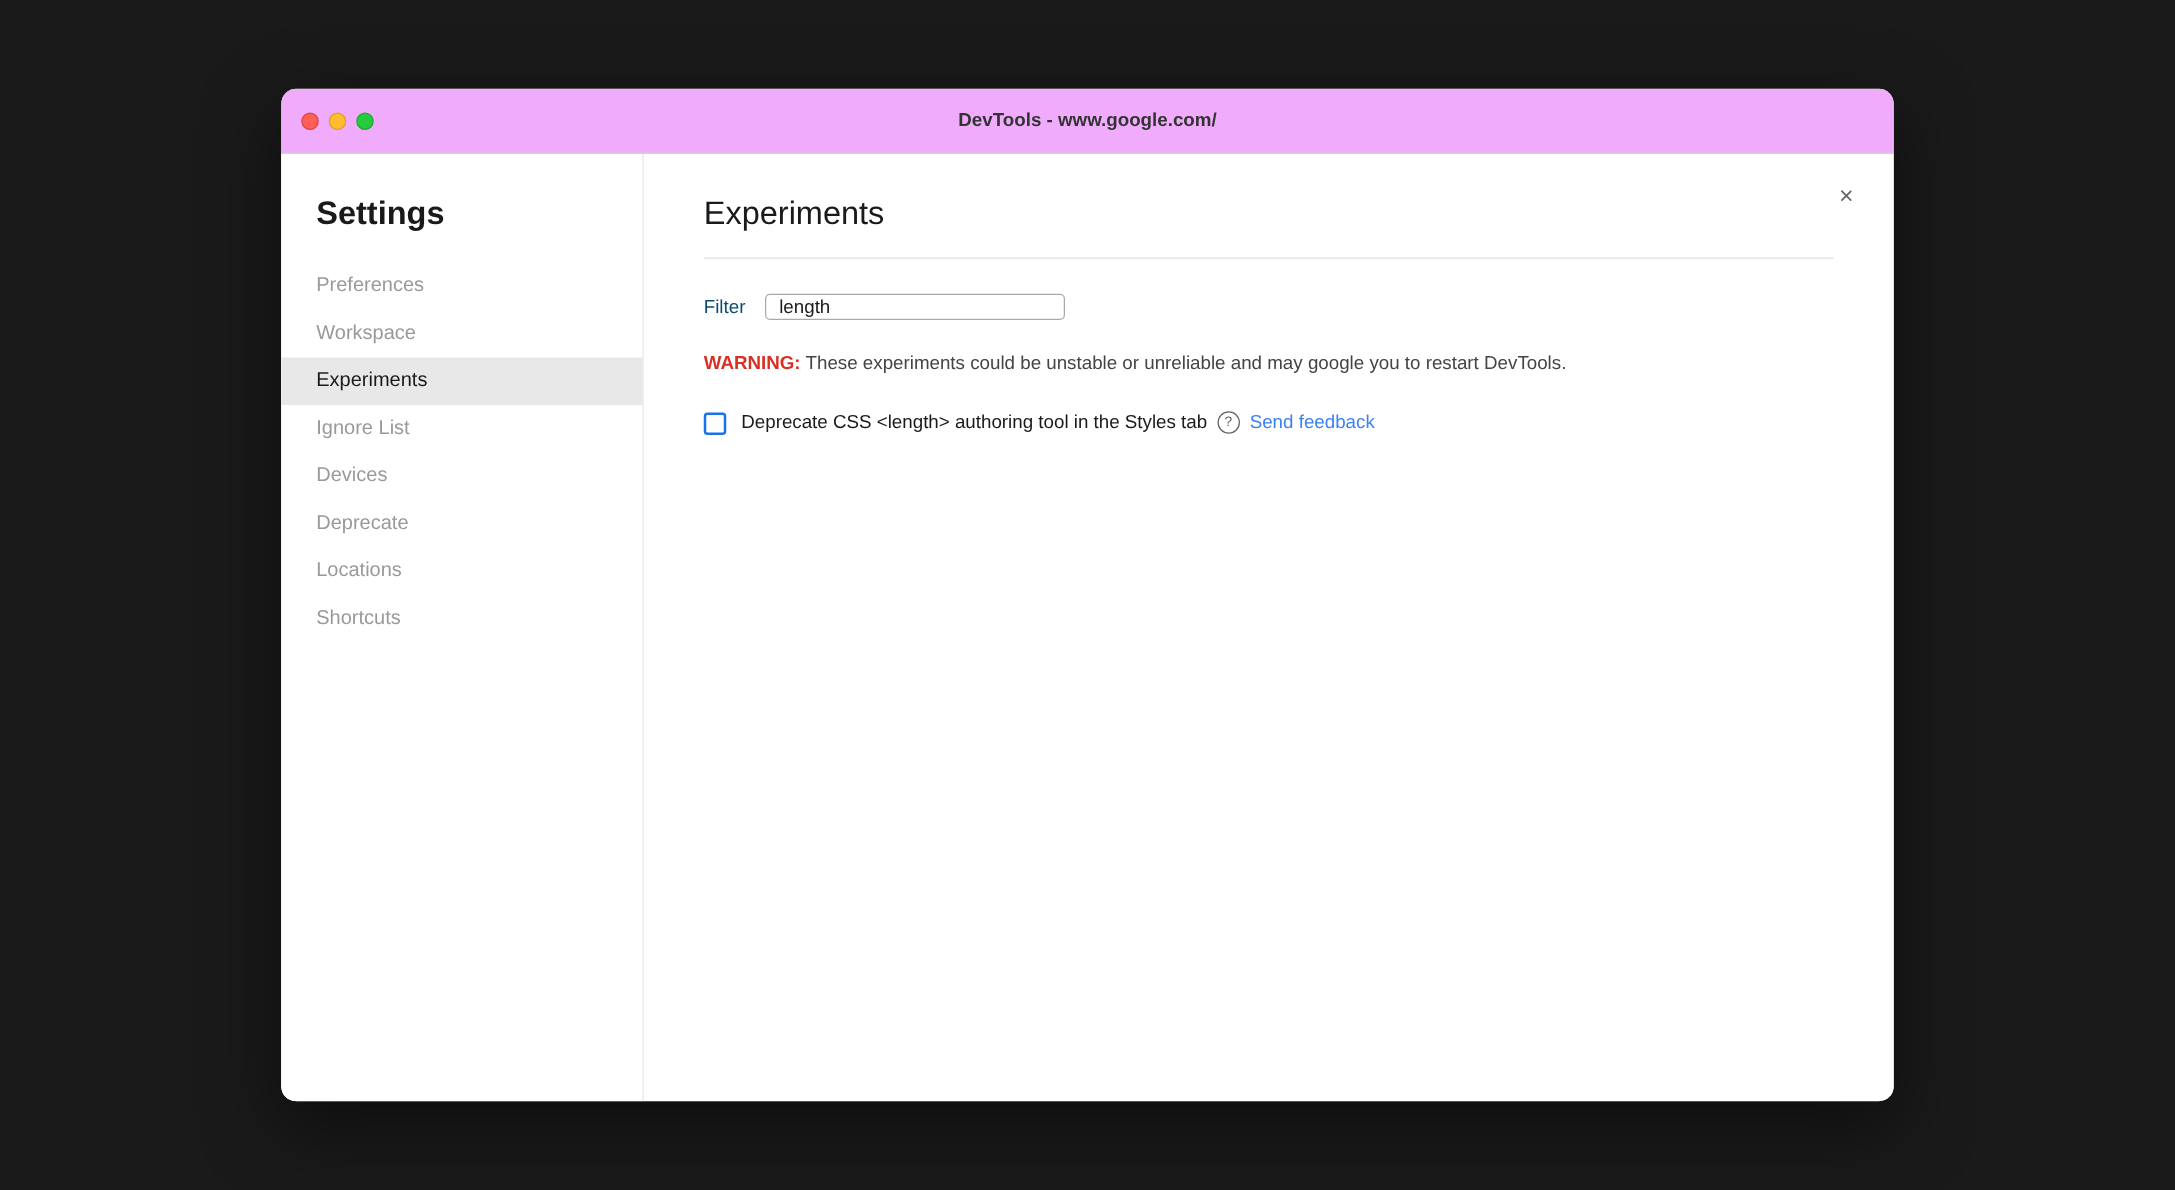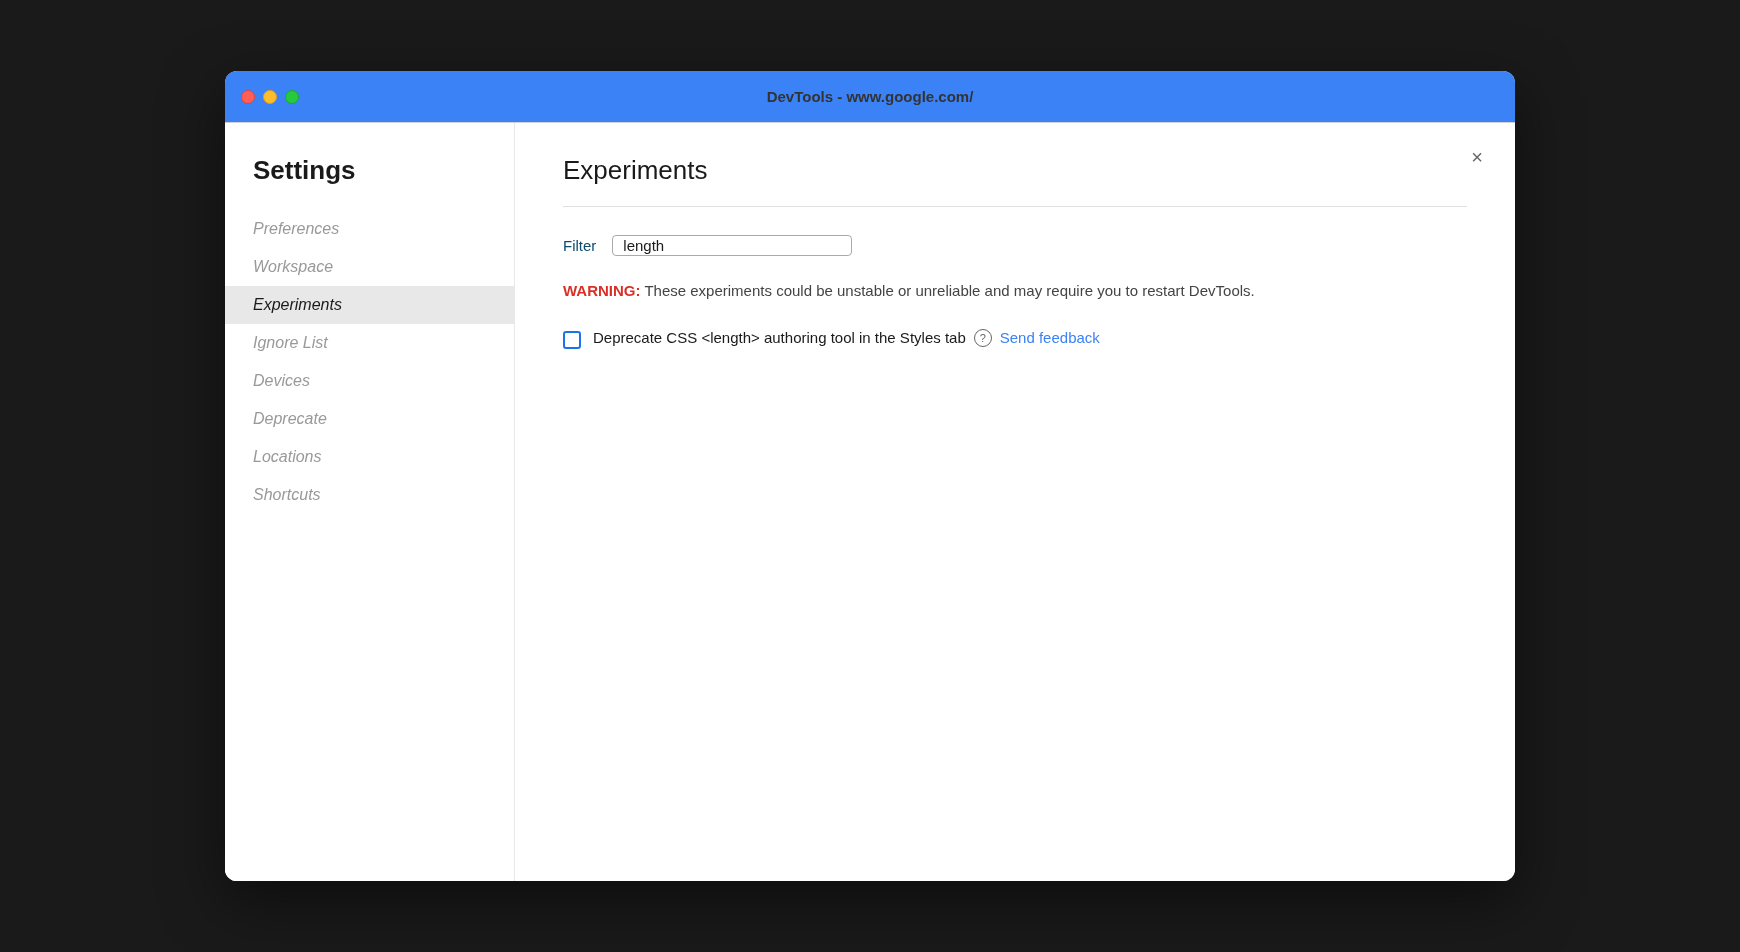--- a/index.html
+++ b/index.html
@@ -23,21 +23,21 @@
       height: 810px;
       background: #f0f0f0;
       border-radius: 12px;
       overflow: hidden;
       display: flex;
       flex-direction: column;
       box-shadow: 0 20px 60px rgba(0,0,0,0.5);
     }
 
     .titlebar {
-      background: #3b82f6;
+      background: #f0abfc;
       height: 52px;
       display: flex;
       align-items: center;
       padding: 0 16px;
       border-bottom: 1px solid #d0d0d0;
       position: relative;
       flex-shrink: 0;
     }
 
     .traffic-lights {
@@ -102,21 +102,20 @@
     .sidebar-nav {
       list-style: none;
     }
 
     .sidebar-nav-item {
       padding: 10px 28px;
       font-size: 16px;
       color: #999;
       cursor: pointer;
       border-radius: 0;
-      font-style: italic;
     }
 
     .sidebar-nav-item.active {
       background: #e8e8e8;
       color: #1a1a1a;
       font-weight: 500;
     }
 
     .main-content {
       flex: 1;
@@ -186,21 +185,21 @@
       margin-bottom: 24px;
     }
 
     .warning-text .warning-label {
       color: #d93025;
       font-weight: 600;
     }
 
     .experiment-item {
       display: flex;
-      align-items: flex-end;
+      align-items: center;
       gap: 12px;
     }
 
     .experiment-checkbox {
       width: 18px;
       height: 18px;
       border: 2px solid #1a73e8;
       border-radius: 3px;
       background: white;
       flex-shrink: 0;
@@ -275,21 +274,21 @@
       <h1 class="page-title">Experiments</h1>
       <div class="divider"></div>
 
       <div class="filter-row">
         <label class="filter-label">Filter</label>
         <input class="filter-input" type="text" value="length" style="">
       </div>
 
       <p class="warning-text">
         <span class="warning-label">WARNING:</span>
-        <span> These experiments could be unstable or unreliable and may require you to restart DevTools.</span>
+        <span> These experiments could be unstable or unreliable and may google you to restart DevTools.</span>
       </p>
 
       <div class="experiment-item">
         <input type="checkbox" class="experiment-checkbox" style="">
         <span class="experiment-label">
           <span>Deprecate CSS &lt;length&gt; authoring tool in the Styles tab</span>
           <span class="help-icon">?</span>
           <a class="send-feedback-link" href="#">Send feedback</a>
         </span>
       </div>

